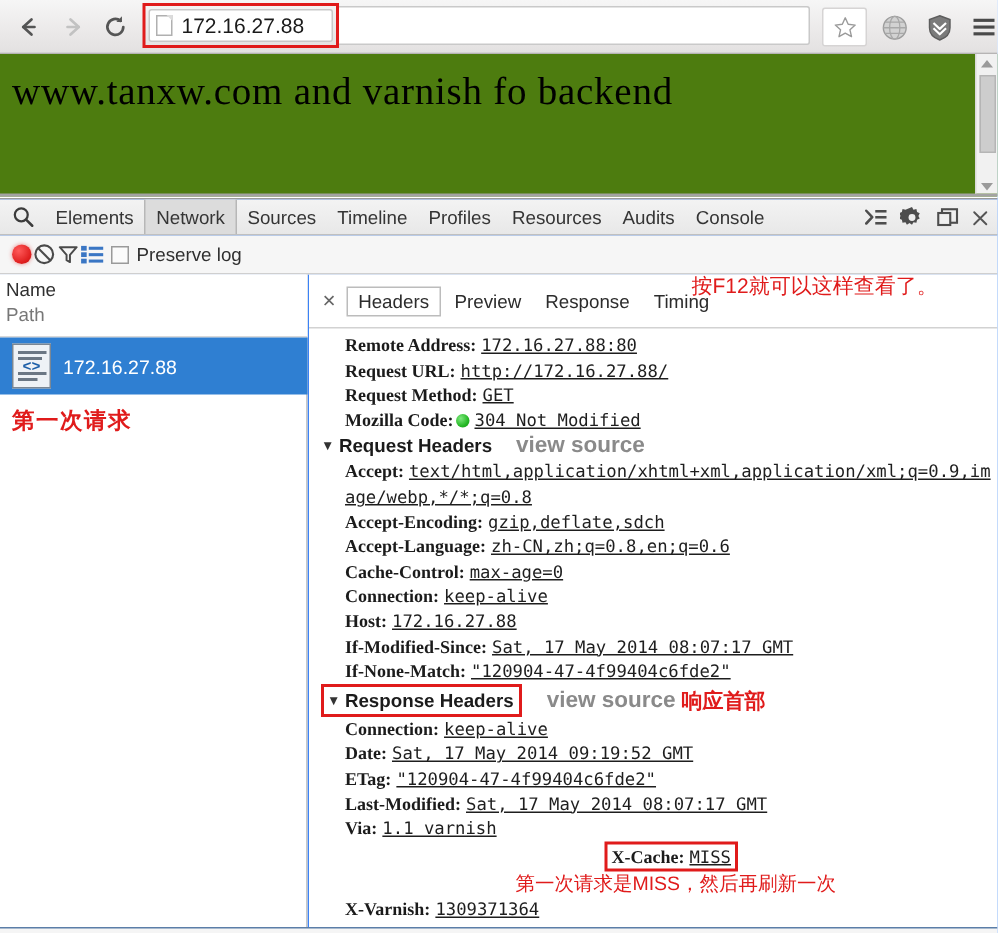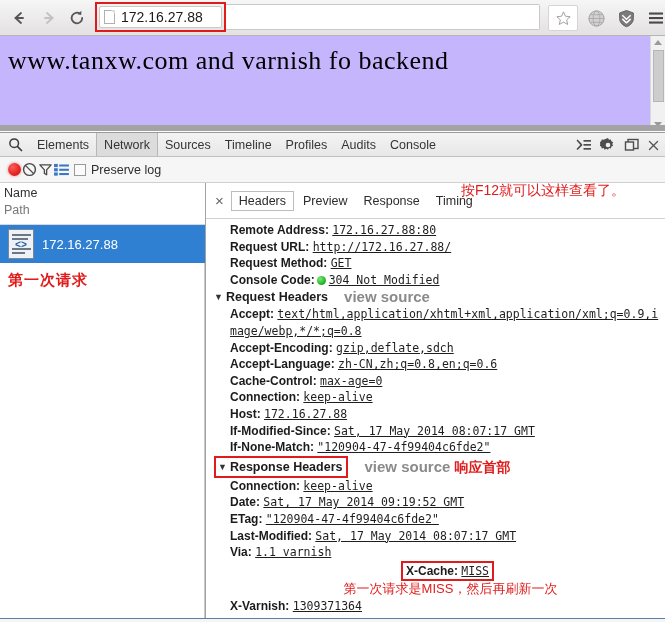--- a/index.html
+++ b/index.html
@@ -59,21 +59,21 @@
     display:flex; align-items:center; justify-content:center;
   }
   .tb-star  { left:548px; background:#fff; border:1px solid #d6d4d4; border-radius:2px; width:30px; height:26px;}
   .tb-globe { left:583px; }
   .tb-shield{ left:613px; }
   .tb-menu  { left:643px; }
 
   
   .page-content {
     position:absolute; left:0; top:36px; width:665px; height:95px;
-    background:#c4b5fd; border-bottom:6px solid #a3a3a3; overflow:hidden;
+    background:#4d7c0f; border-bottom:2px solid #a3a3a3; overflow:hidden;
   }
   .page-line1 {
     position:absolute; left:8px; top:10px;
     font-family:"Liberation Serif", serif;
     font-size:26px; color:#000; white-space:nowrap; letter-spacing:0.5px;
   }
   .page-line2 {
     position:absolute; left:8px; top:64px;
     font-family:"Liberation Serif", serif;
     font-size:21px; color:#000; white-space:nowrap; letter-spacing:0.5px;
@@ -89,21 +89,21 @@
   .page-scroll-arrow {
     position:absolute; left:3px; width:0;height:0;
     border-left:4px solid transparent; border-right:4px solid transparent;
   }
   .psa-up { top:4px; border-bottom:5px solid #9a9a9a; }
   .psa-dn { bottom:4px; border-top:5px solid #9a9a9a; }
 
   
   .devtools {
     position:absolute; left:0; top:132px; width:665px; height:490px;
-    background:#a3a3a3; border-top:1px solid #9a9a9a;
+    background:#3b82f6; border-top:1px solid #9a9a9a;
   }
   .dt-tabbar {
     position:absolute; left:0; top:0; width:665px; height:24px;
     background:linear-gradient(to bottom,#f3f3f3,#e8e8e8);
     border-bottom:1px solid #c0c0c0;
     display:flex; align-items:center;
   }
   .dt-search-icon { width:30px; display:flex; align-items:center; justify-content:center; }
   .dt-tab {
     font-size:12.5px; color:#353535; padding:0 7px; height:23px;
@@ -187,21 +187,21 @@
   }
 
   .headers-body {
     position:absolute; left:0; top:36px; width:459px; height:404px;
     overflow:hidden; padding:3px 0 0 0;
   }
   .hrow {
     font-size:12px; line-height:16.6px; color:#1e1e1e;
     padding-left:24px; white-space:normal; word-break:break-all;
   }
-  .hk { font-weight:bold; color:#1b1b1b; font-family:Liberation Sans, sans-serif; }
+  .hk { font-weight:bold; color:#1b1b1b; font-family:Liberation Serif, serif; }
   .hv { font-family:"DejaVu Sans Mono", monospace; font-size:11.5px; color:#1e1e1e;text-decoration:underline; }
   .section {
     font-size:12.5px; font-weight:bold; color:#1b1b1b;
     padding-left:8px; line-height:18px; display:flex; align-items:center;
   }
   .tri { font-size:9px; margin-right:3px; color:#333; }
   .viewsrc { font-size:15px; color:#8a8a8a; margin-left:16px; font-weight:bold; }
   .status-dot {
     display:inline-block; width:9px;height:9px;border-radius:50%;
     background:radial-gradient(circle at 35% 33%, #7ee87e 0%, #25b825 60%, #179417 100%);
@@ -295,20 +295,21 @@
         <svg width="15" height="15" viewBox="0 0 16 16">
             <circle cx="6.6" cy="6.6" r="4.6" fill="none" stroke="#3c3c3c" stroke-width="1.6"></circle>
             <path d="M10.2 10.2 L14.4 14.4" stroke="#3c3c3c" stroke-width="1.8" stroke-linecap="round"></path>
           </svg>
       </div>
       <div class="dt-tab">Elements</div>
       <div class="dt-tab active">Network</div>
       <div class="dt-tab">Sources</div>
       <div class="dt-tab">Timeline</div>
       <div class="dt-tab">Profiles</div>
+      <div class="dt-tab">Resources</div>
       <div class="dt-tab">Audits</div>
       <div class="dt-tab">Console</div>
 
       <div class="dt-right-icons">
         <span class="dt-ri">
           <svg width="16" height="14" viewBox="0 0 16 14">
               <path d="M1.5 2.5 L5.5 6.8 L1.5 11" fill="none" stroke="#4d4d4d" stroke-width="1.7" stroke-linecap="round" stroke-linejoin="round"></path>
               <rect x="7.5" y="2" width="7.5" height="1.7" fill="#4d4d4d"></rect>
               <rect x="7.5" y="6" width="7.5" height="1.7" fill="#4d4d4d"></rect>
               <rect x="7.5" y="10" width="7.5" height="1.7" fill="#4d4d4d"></rect>
@@ -399,21 +400,21 @@
         </div>
         <div class="hrow">
           <span class="hk">Request URL:</span>
           <span class="hv">http://172.16.27.88/</span>
         </div>
         <div class="hrow">
           <span class="hk">Request Method:</span>
           <span class="hv">GET</span>
         </div>
         <div class="hrow">
-          <span class="hk">Console Code:</span><span class="status-dot"></span><span class="hv">304 Not Modified</span>
+          <span class="hk">Mozilla Code:</span><span class="status-dot"></span><span class="hv">304 Not Modified</span>
         </div>
 
         <div class="section">
           <span class="tri">▼</span>
           <span>Request Headers</span>
           <span class="viewsrc">view source</span>
         </div>
 
         <div class="hrow">
           <span class="hk">Accept:</span>

